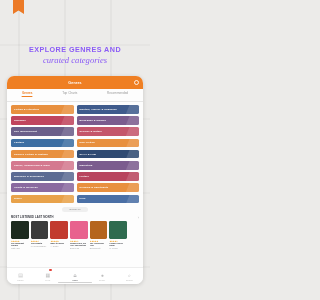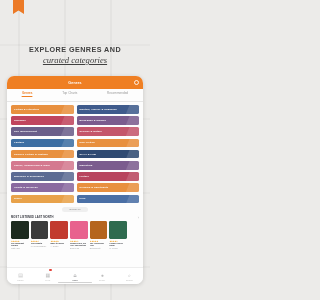--- a/index.html
+++ b/index.html
@@ -18,24 +18,24 @@
     background-size:46px 74px,46px 74px;
     pointer-events:none;
   }
   .bookmark{
     position:absolute;left:13px;top:-2px;width:11px;height:16px;
     background:#ec7a27;
     clip-path:polygon(0 0,100% 0,100% 100%,50% 78%,0 100%);
   }
   .headline{
     position:absolute;left:0;right:0;top:45px;text-align:center;
-    color:#404040;line-height:1.25;
+    color:#8b5cf6;line-height:1.25;
   }
   .headline .l1{font-size:7.2px;font-weight:700;letter-spacing:.45px;display:block;}
-  .headline .l2{font-family:"Liberation Serif",serif;font-size:8.6px;font-style:italic;display:block;margin-top:1px;text-decoration:underline;}
+  .headline .l2{font-family:"Liberation Serif",serif;font-size:8.6px;font-style:italic;display:block;margin-top:1px;}
 
   .phone{
     position:absolute;left:7px;right:7px;top:76px;bottom:16px;
     background:#fdfdfd;border-radius:7px;
     box-shadow:0 1px 4px rgba(0,0,0,.16);
     overflow:hidden;display:flex;flex-direction:column;
   }
   .appbar{
     background:#ef7f23;height:13px;flex:0 0 13px;
     display:flex;align-items:center;justify-content:center;position:relative;

